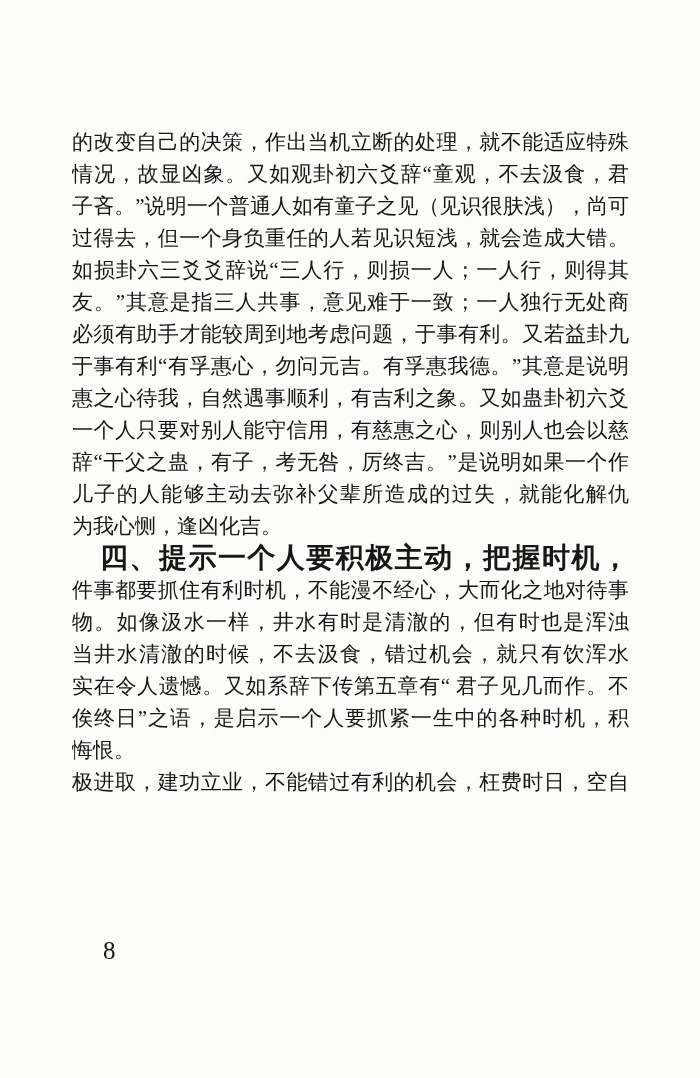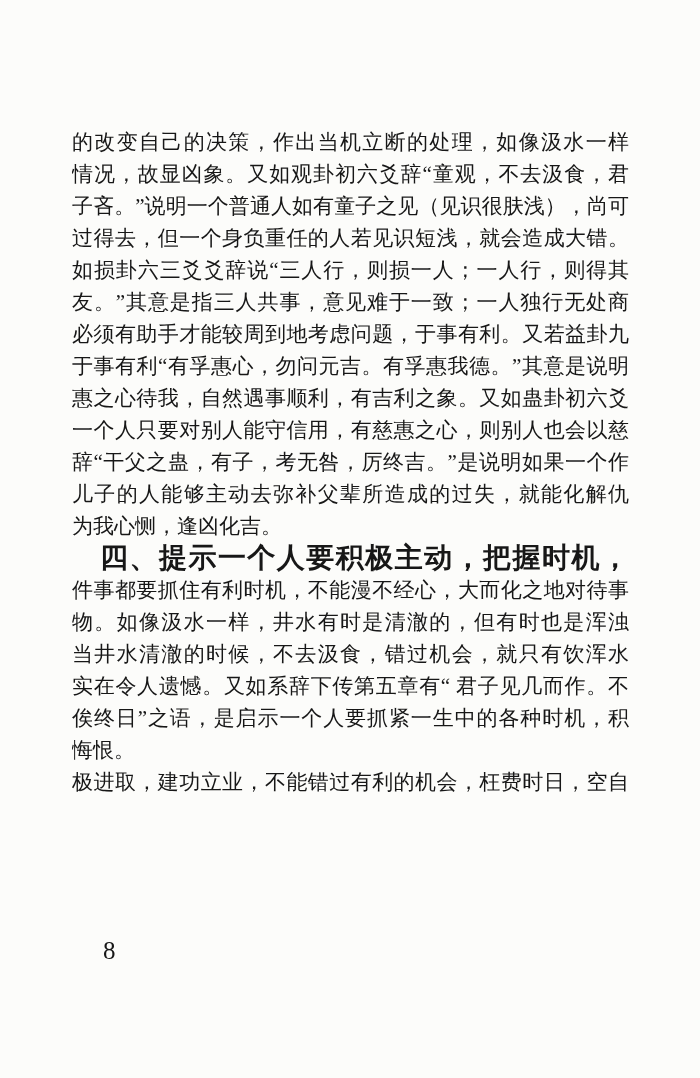--- a/index.html
+++ b/index.html
@@ -55,21 +55,21 @@
     font-size: 25px;
     line-height: 30px;
     font-family: "Liberation Serif", serif;
   }
 </style>
 </head>
 <body style="--paper: #fcfcfa; --ink: #171717;">
 
 <div class="page">
   <div class="text-block">
-      <div class="line justify">的改变自己的决策，作出当机立断的处理，如像汲水一样</div>
+      <div class="line justify">的改变自己的决策，作出当机立断的处理，就不能适应特殊</div>
       <div class="line justify">情况，故显凶象。又如观卦初六爻辞“童观，不去汲食，君</div>
       <div class="line justify">子吝。”说明一个普通人如有童子之见（见识很肤浅），尚可</div>
       <div class="line justify">过得去，但一个身负重任的人若见识短浅，就会造成大错。又</div>
       <div class="line justify">如损卦六三爻爻辞说“三人行，则损一人；一人行，则得其</div>
       <div class="line justify">友。”其意是指三人共事，意见难于一致；一人独行无处商量，</div>
       <div class="line justify">必须有助手才能较周到地考虑问题，于事有利。又若益卦九</div>
       <div class="line justify">于事有利“有孚惠心，勿问元吉。有孚惠我德。”其意是说明</div>
       <div class="line justify">惠之心待我，自然遇事顺利，有吉利之象。又如蛊卦初六爻</div>
       <div class="line justify">一个人只要对别人能守信用，有慈惠之心，则别人也会以慈</div>
       <div class="line justify">辞“干父之蛊，有子，考无咎，厉终吉。”是说明如果一个作</div>

